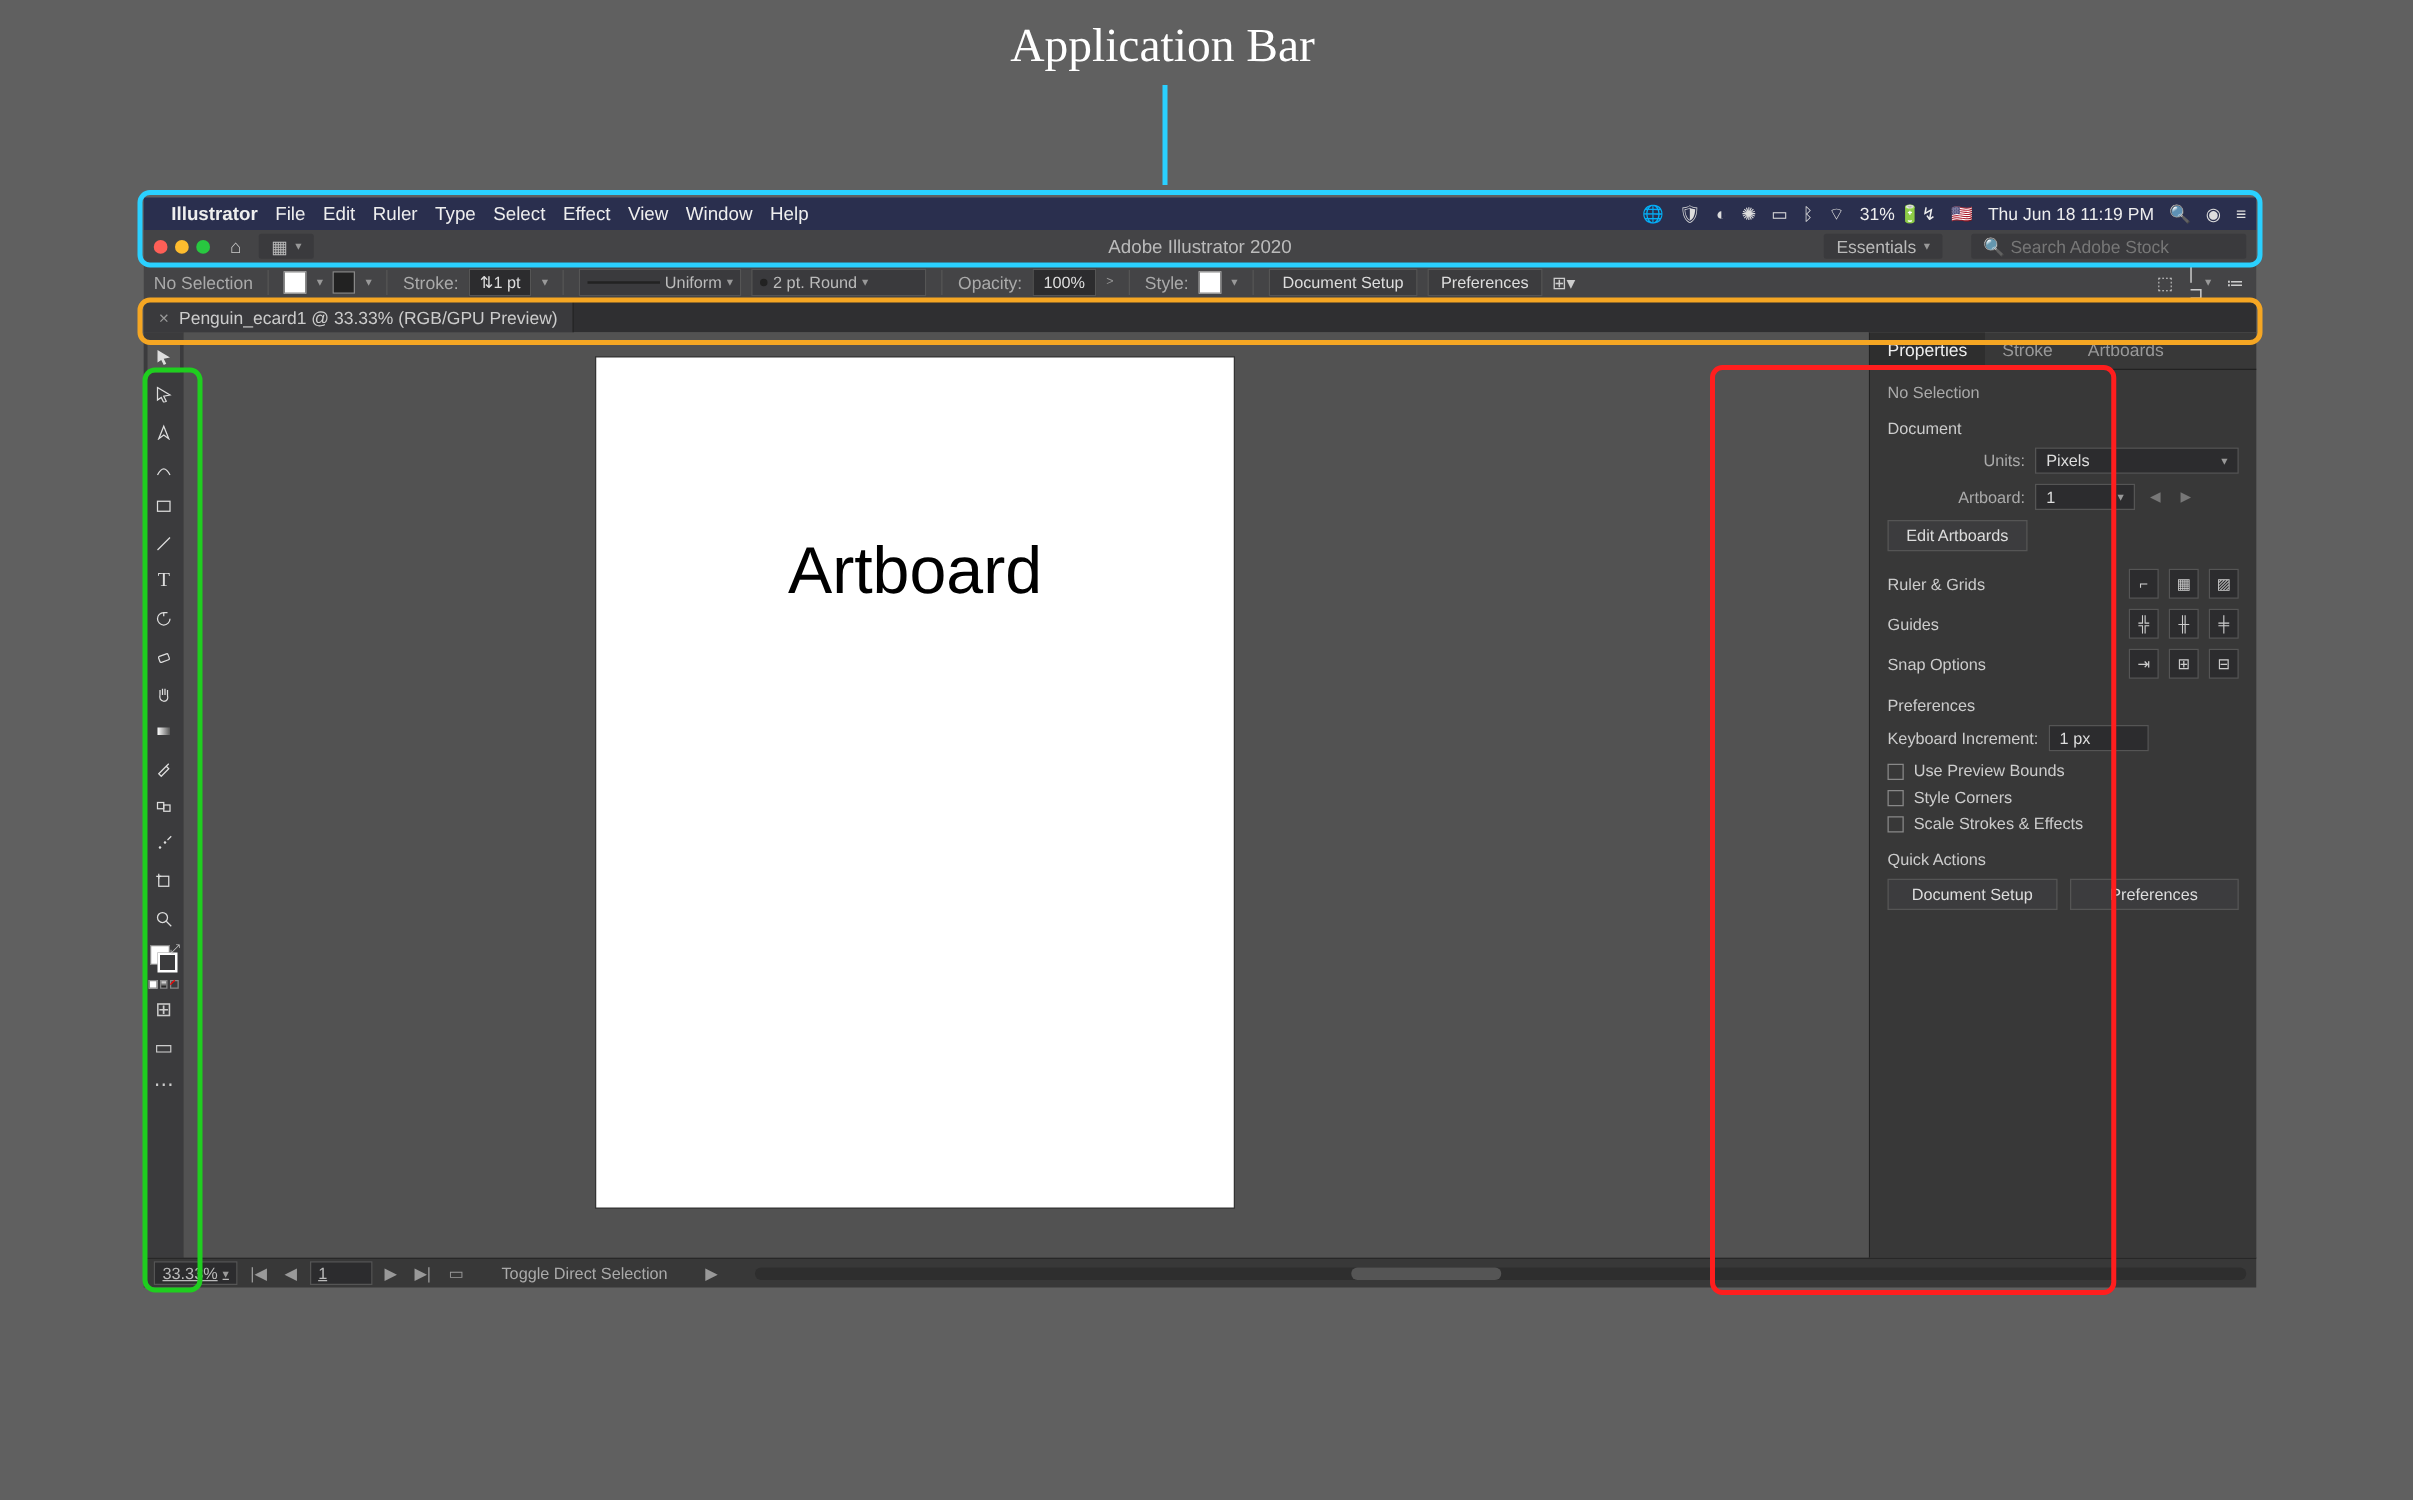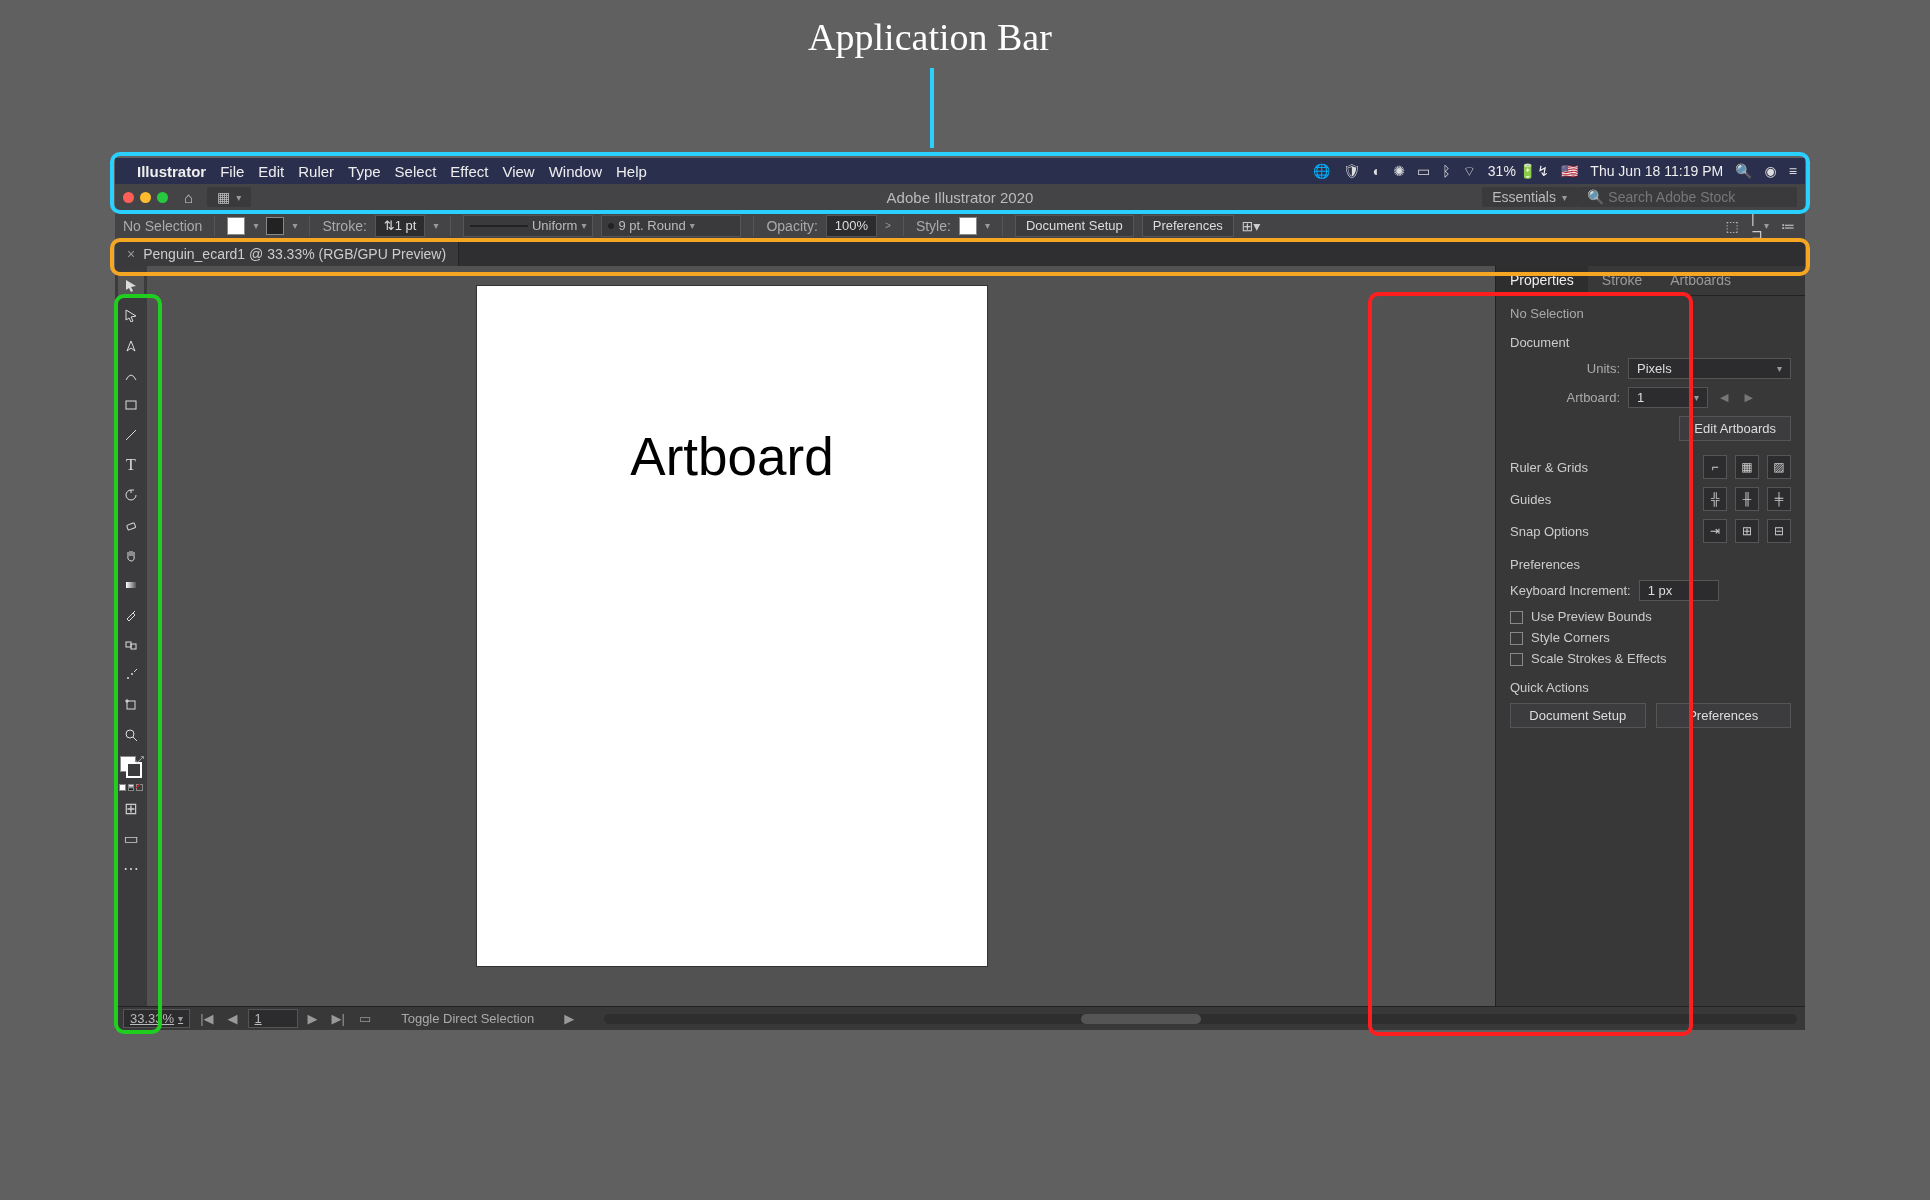--- a/index.html
+++ b/index.html
@@ -15,21 +15,21 @@
 .menubar { height:26px; background:#2a2f4e; display:flex; align-items:center; padding:0 8px; color:#eee; font-size:15px; gap:14px; }
 .menubar .right { margin-left:auto; display:flex; align-items:center; gap:12px; font-size:14px; }
 .status-icon { color:#ddd; font-size:14px; }
 
 
 .winbar { height:26px; background:#444446; display:flex; align-items:center; padding:0 8px; font-size:15px; color:#bbb; }
 .traffic { display:flex; gap:6px; margin-right:10px; }
 .dot { width:11px; height:11px; border-radius:50%; }
 .dot.red{background:#ff5f57;} .dot.yel{background:#febc2e;} .dot.grn{background:#28c840;}
 .winbar .title { position:absolute; left:50%; transform:translateX(-50%); color:#bbb; }
-.winbar .wsright { margin-left:auto; display:flex; align-items:center; gap:0; }
+.winbar .wsright { margin-left:auto; display:flex; align-items:center; gap:23px; }
 .ws-dd { background:#3a3a3d; padding:2px 10px; border-radius:2px; display:flex; align-items:center; gap:6px; font-size:14px;}
 .search-stock { background:#3a3a3d; padding:2px 10px; border-radius:2px; width:220px; color:#777; font-size:14px;}
 
 
 .ctrlpanel { height:30px; background:#444446; border-top:1px solid #333; display:flex; align-items:center; padding:0 8px; font-size:14px; color:#bbb; gap:8px;}
 .cp-label { color:#aaa; }
 .cp-swatch { width:18px; height:18px; background:#fff; border:1px solid #888; display:inline-block; }
 .cp-swatch.dk { background:#222; }
 .cp-dd { background:#3a3a3d; padding:2px 6px; display:flex; align-items:center; gap:4px; border:1px solid #555; font-size:13px; height:22px;}
 .cp-num { background:#2c2c2e; color:#ddd; padding:2px 8px; border:1px solid #555; font-size:13px; height:22px; display:inline-flex; align-items:center;}
@@ -67,21 +67,21 @@
 .ptabs { display:flex; height:30px; border-bottom:1px solid #222; }
 .ptab { padding:6px 14px; color:#999; }
 .ptab.active { background:#2e2e2e; color:#eee; }
 .pbody { padding:10px 14px; color:#bbb; overflow:auto; }
 .psec { margin-bottom:14px; }
 .psec h4 { font-size:13px; color:#ccc; font-weight:normal; margin-bottom:8px; }
 .prow { display:flex; align-items:center; gap:8px; margin-bottom:8px; font-size:13px; }
 .prow label { width:110px; text-align:right; color:#aaa; }
 .psel { background:#2c2c2e; border:1px solid #555; padding:2px 8px; color:#ddd; display:flex; align-items:center; gap:6px; min-width:80px; justify-content:space-between;}
 .pbtn { background:#3c3c3e; border:1px solid #555; padding:4px 14px; color:#ddd; font-size:13px; }
-.pbtncenter { display:flex; justify-content:flex-end; }
+.pbtncenter { display:flex; justify-content:flex-start; }
 .iconrow { display:flex; gap:8px; margin-left:auto;}
 .ibox { width:24px; height:24px; background:#2c2c2e; border:1px solid #555; display:flex; align-items:center; justify-content:center; color:#ccc; font-size:12px;}
 .pcheck { display:flex; align-items:flex-end; gap:8px; margin-bottom:6px; font-size:13px; color:#ccc;}
 .pcheck .cb { width:13px; height:13px; border:1px solid #888; }
 .qa-btns { display:flex; gap:10px; }
 .qa-btns .pbtn { flex:1; text-align:center; }
 .nav-arrow { color:#777; font-size:11px; padding:0 4px;}
 
 
 .statusbar { height:24px; background:#383838; border-top:1px solid #222; display:flex; align-items:center; padding:0 8px; font-size:13px; color:#bbb; gap:6px;}
@@ -186,21 +186,21 @@
     <span class="cp-num">⇅ <span>1 pt</span></span>
       <span class="chev">▾</span>
     <span class="cp-sep"></span>
     <span class="cp-dd" style="width:130px;">
         <span class="uniform-line"></span> 
         <span>Uniform</span> 
         <span class="chev">▾</span>
       </span>
     <span class="cp-dd" style="width:140px;">
         <span class="round-dot"></span> 
-        <span>9 pt. Round</span> 
+        <span>2 pt. Round</span> 
         <span class="chev">▾</span>
       </span>
     <span class="cp-sep"></span>
     <span class="cp-label">Opacity:</span>
     <span class="cp-num">100%</span>
     <span class="chev">&gt;</span>
     <span class="cp-sep"></span>
     <span class="cp-label">Style:</span>
     <span class="cp-swatch"></span>
       <span class="chev">▾</span>

